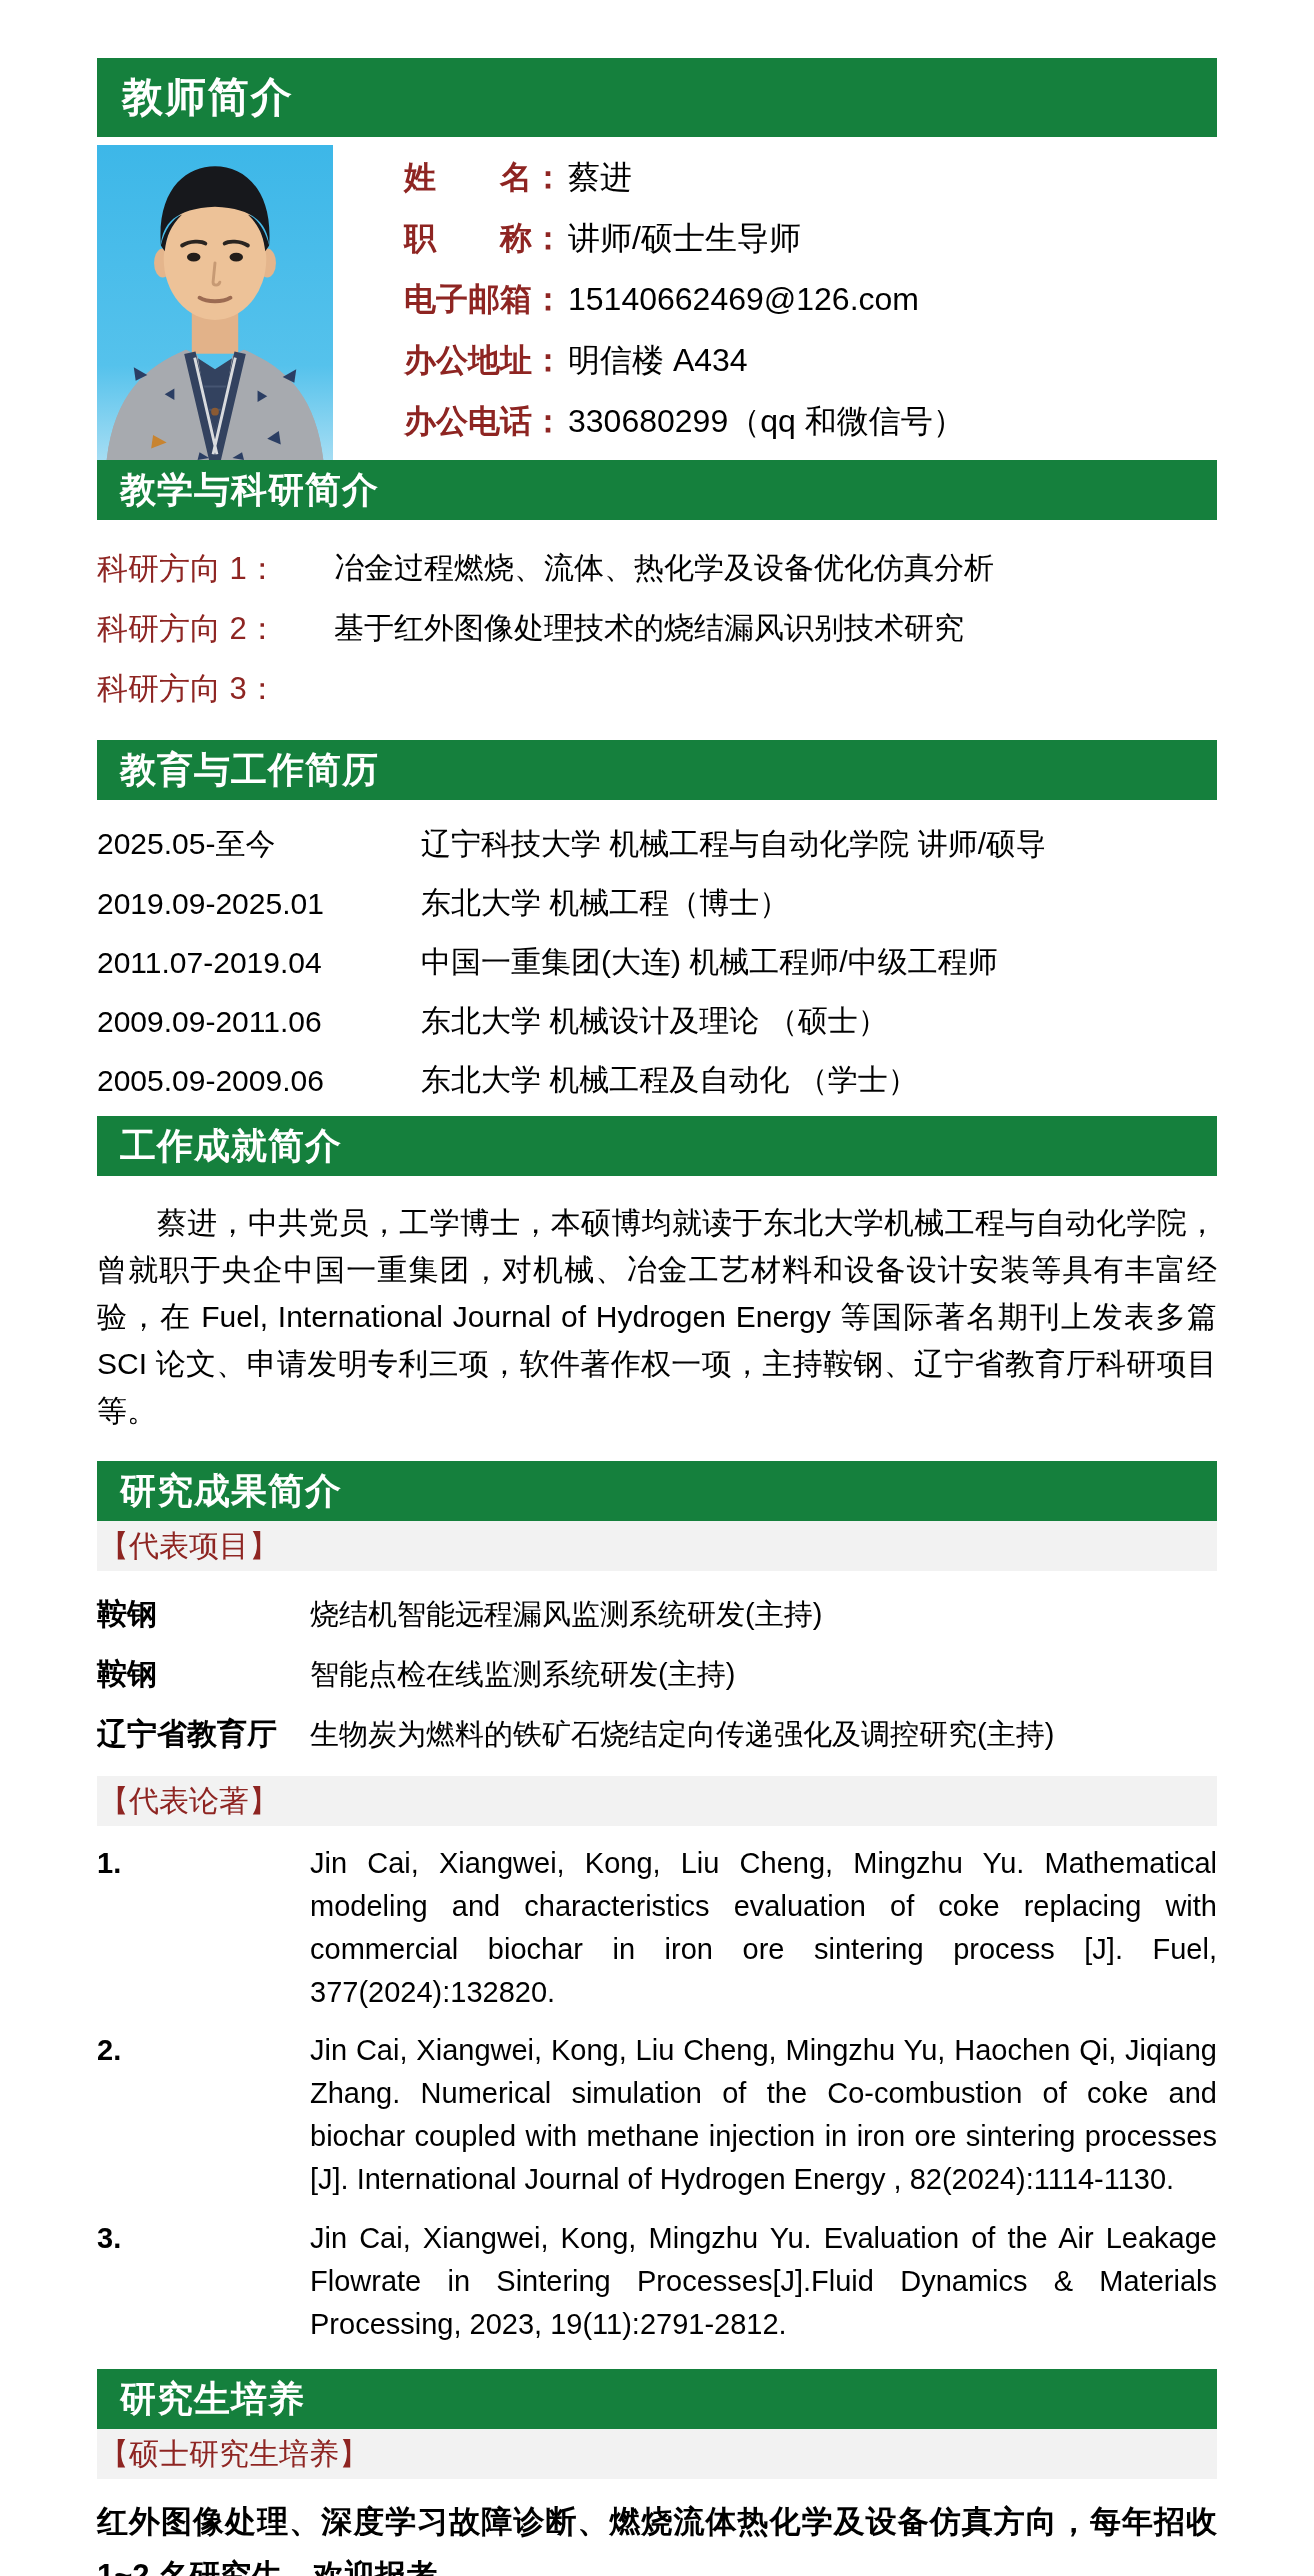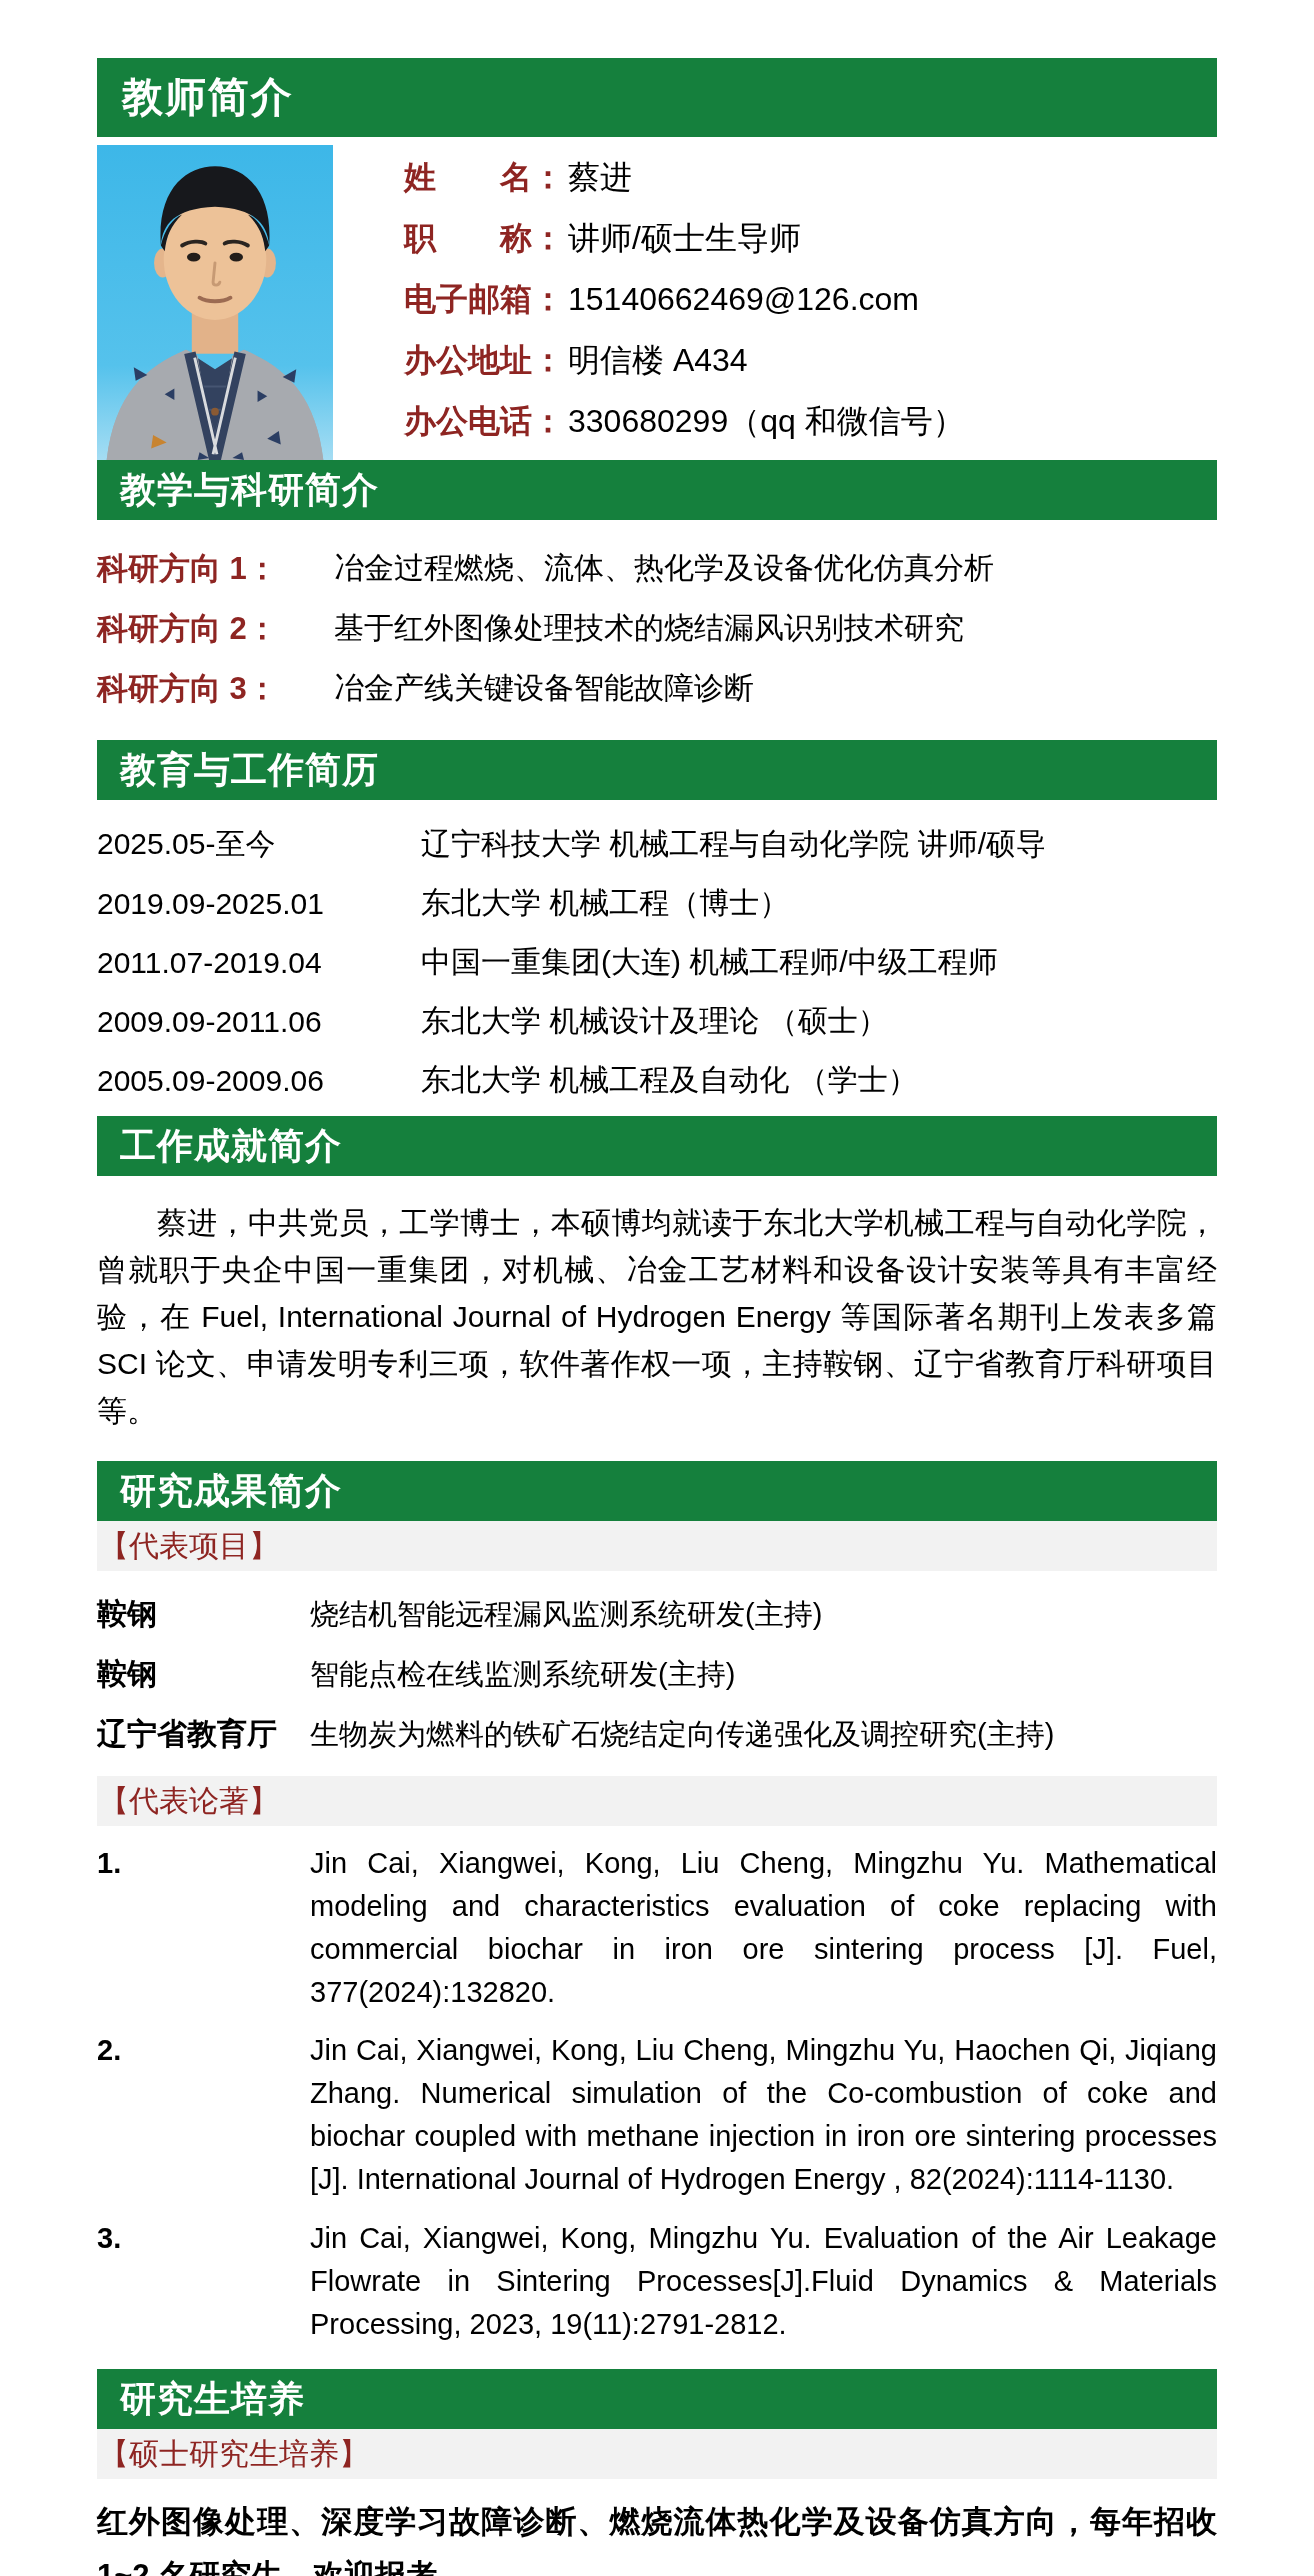--- a/index.html
+++ b/index.html
@@ -35,21 +35,21 @@
     display:flex; flex-direction:column; justify-content:space-between;
     padding:11.6px 0 15.5px 0;
   }
   .info-row { font-size:32px; white-space:nowrap; }
   .info-label { color:#8E2522; font-weight:bold; display:inline-block; min-width:164px; }
   .info-value { color:#000; }
 
   
   .dir-block { padding:19.3px 0 21px 0; }
   .dir-row { height:60px; display:flex; align-items:center; }
-  .dir-label { color:#8E2522; font-weight:bold; width:237px; flex:none; font-size:31px; }
+  .dir-label { color:#8E2522; font-weight:normal; width:237px; flex:none; font-size:31px; }
   .dir-text { font-size:30px; }
 
   
   .edu-block { padding:15.5px 0 5.8px 0; }
   .edu-row { height:59px; display:flex; align-items:center; font-size:30px; }
   .edu-date { width:324px; flex:none; }
   .edu-detail { flex:1; }
 
   
   .para {
@@ -175,21 +175,20 @@
     <div class="dir-row">
       <span class="dir-label">科研方向 1：</span>
       <span class="dir-text">冶金过程燃烧、流体、热化学及设备优化仿真分析</span>
     </div>
     <div class="dir-row">
       <span class="dir-label">科研方向 2：</span>
       <span class="dir-text">基于红外图像处理技术的烧结漏风识别技术研究</span>
     </div>
     <div class="dir-row">
       <span class="dir-label">科研方向 3：</span>
-      <span class="dir-text">冶金产线关键设备智能故障诊断</span>
     </div>
   </div>
 
   <div class="bar sec">
     <span>教育与工作简历</span>
   </div>
   <div class="edu-block">
     <div class="edu-row">
       <span class="edu-date">2025.05-至今</span>
       <span class="edu-detail">辽宁科技大学 机械工程与自动化学院 讲师/硕导</span>

